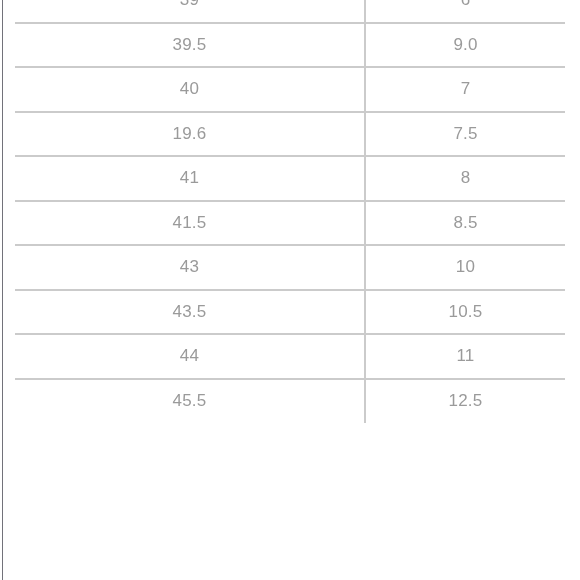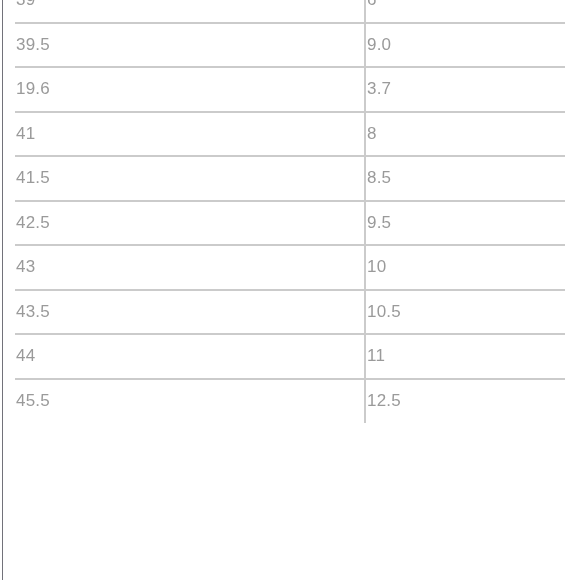--- a/index.html
+++ b/index.html
@@ -48,21 +48,21 @@
     width: 550px;
     margin-left: 15px;
   }
 
   table.size-table col.c-eu { width: 350px; }
   table.size-table col.c-us { width: 200px; }
 
   table.size-table td {
     height: 44.5px;
     box-sizing: border-box;
-    text-align: left;
+    text-align: center;
     vertical-align: middle;
     font-size: 17px;
     font-weight: 400;
     color: #9a9a9a;
     letter-spacing: 0.2px;
     border-bottom: 2px solid #cbcbcb;
     background: #ffffff;
   }
 
   
@@ -92,34 +92,34 @@
 
       <tr>
             <td class="col-eu">39</td>
             <td class="col-us">6</td>
           </tr>
           <tr>
             <td class="col-eu">39.5</td>
             <td class="col-us">9.0</td>
           </tr>
           <tr>
+            <td class="col-eu">40</td>
+            <td class="col-us">7</td>
+          </tr>
+          <tr>
             <td class="col-eu">19.6</td>
-            <td class="col-us">3.7</td>
+            <td class="col-us">7.5</td>
           </tr>
           <tr>
             <td class="col-eu">41</td>
             <td class="col-us">8</td>
           </tr>
           <tr>
             <td class="col-eu">41.5</td>
             <td class="col-us">8.5</td>
-          </tr>
-          <tr>
-            <td class="col-eu">42.5</td>
-            <td class="col-us">9.5</td>
           </tr>
           <tr>
             <td class="col-eu">43</td>
             <td class="col-us">10</td>
           </tr>
           <tr>
             <td class="col-eu">43.5</td>
             <td class="col-us">10.5</td>
           </tr>
           <tr>

